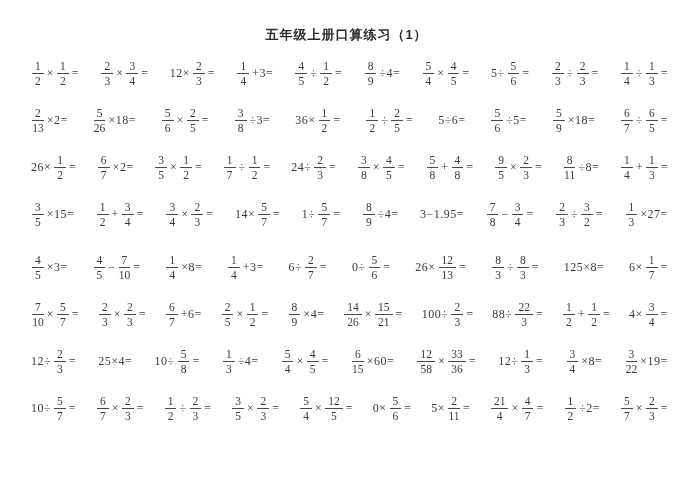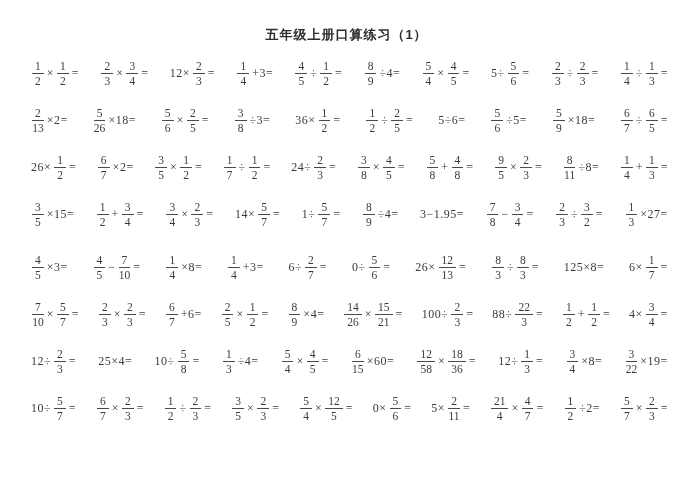--- a/index.html
+++ b/index.html
@@ -672,21 +672,21 @@
             </span>
             <span class="op">×60=</span>
           </span>
           <span class="problem">
             <span class="frac">
               <span class="num">12</span>
               <span class="den">58</span>
             </span>
             <span class="op">×</span>
             <span class="frac">
-              <span class="num">18</span>
+              <span class="num">33</span>
               <span class="den">36</span>
             </span>
             <span class="op">=</span>
           </span>
           <span class="problem">
             <span class="op">12÷</span>
             <span class="frac">
               <span class="num">1</span>
               <span class="den">3</span>
             </span>

